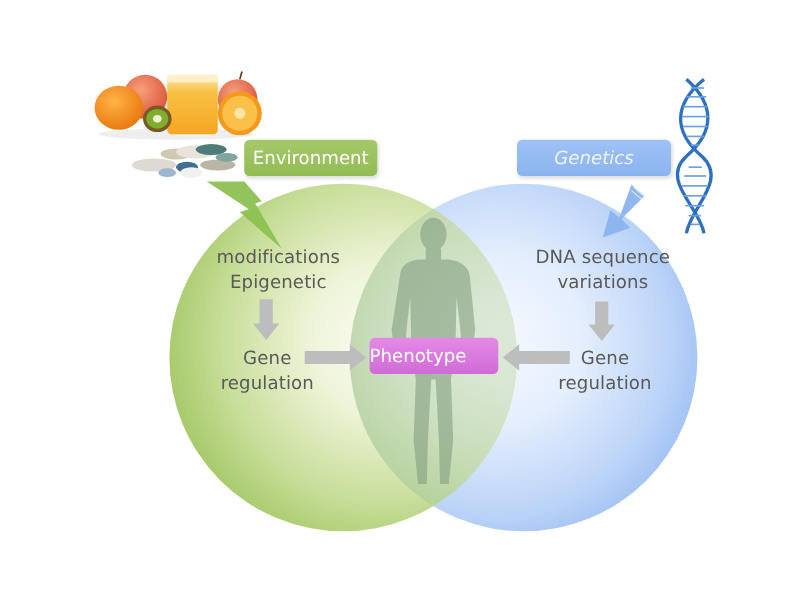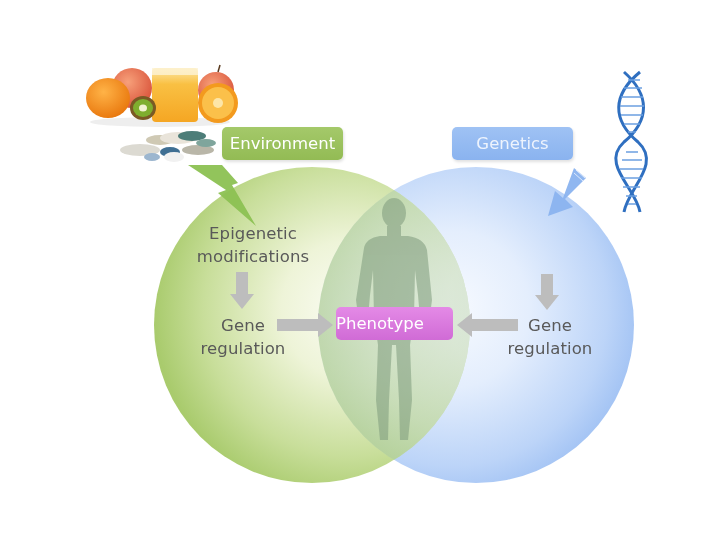--- a/index.html
+++ b/index.html
@@ -12,22 +12,22 @@
       position: absolute; color: #595959; font-size: 16.5px; text-align: center;
       line-height: 23px; letter-spacing: 0.1px; white-space: nowrap;
     }
     .tag {
       position: absolute; height: 33px; border-radius: 5px; color: #ffffff;
       font-size: 16.5px; line-height: 33px; text-align: center;
       box-shadow: 1px 2px 3px rgba(0,0,0,0.12);
     }
     #env-tag { left: 222px; top: 127px; width: 121px;
       background: linear-gradient(#a4c96a, #93bb54); }
-    #gen-tag { left: 452px; top: 127px; width: 121px;
-      background: linear-gradient(#9fc2f4, #8ab3ef); color: #eef4fd; }
+    #gen-tag { left: 470px; top: 127px; width: 140px;
+      background: linear-gradient(#9fc2f4, #8ab3ef); color: #eef4fd; font-style: italic; }
     #pheno-tag { left: 336px; top: 307px; width: 117px; height: 33px;
       background: linear-gradient(#e48ae6, #d06bd6); border-radius: 5px;
       color: #ffffff; font-size: 16.5px; line-height: 33px; text-align: left; position: absolute;}
   </style>
 </head>
 <body>
 
 <div id="stage">
   <svg width="727" height="544" viewBox="0 0 727 544" style="position:absolute;left:0;top:0">
     <defs>
@@ -142,25 +142,29 @@
         <line x1="628" y1="204" x2="636" y2="204"></line>
       </g>
     </g>
   </svg>
 
   <div id="env-tag" class="tag">Environment</div>
   <div id="gen-tag" class="tag">Genetics</div>
   <div id="pheno-tag">Phenotype</div>
 
   <div class="label" style="left:193px; top:222px; width:120px;">
+    <div>modifications</div>
     <div>Epigenetic</div>
-    <div>modifications</div>
   </div>
   <div class="label" style="left:193px; top:314px; width:100px;">
     <div>Gene</div>
     <div>regulation</div>
   </div>
 
+  <div class="label" style="left:478px; top:222px; width:140px;">
+    <div>DNA sequence</div>
+    <div>variations</div>
+  </div>
   <div class="label" style="left:500px; top:314px; width:100px;">
     <div>Gene</div>
     <div>regulation</div>
   </div>
 </div>
 
 </body></html>

